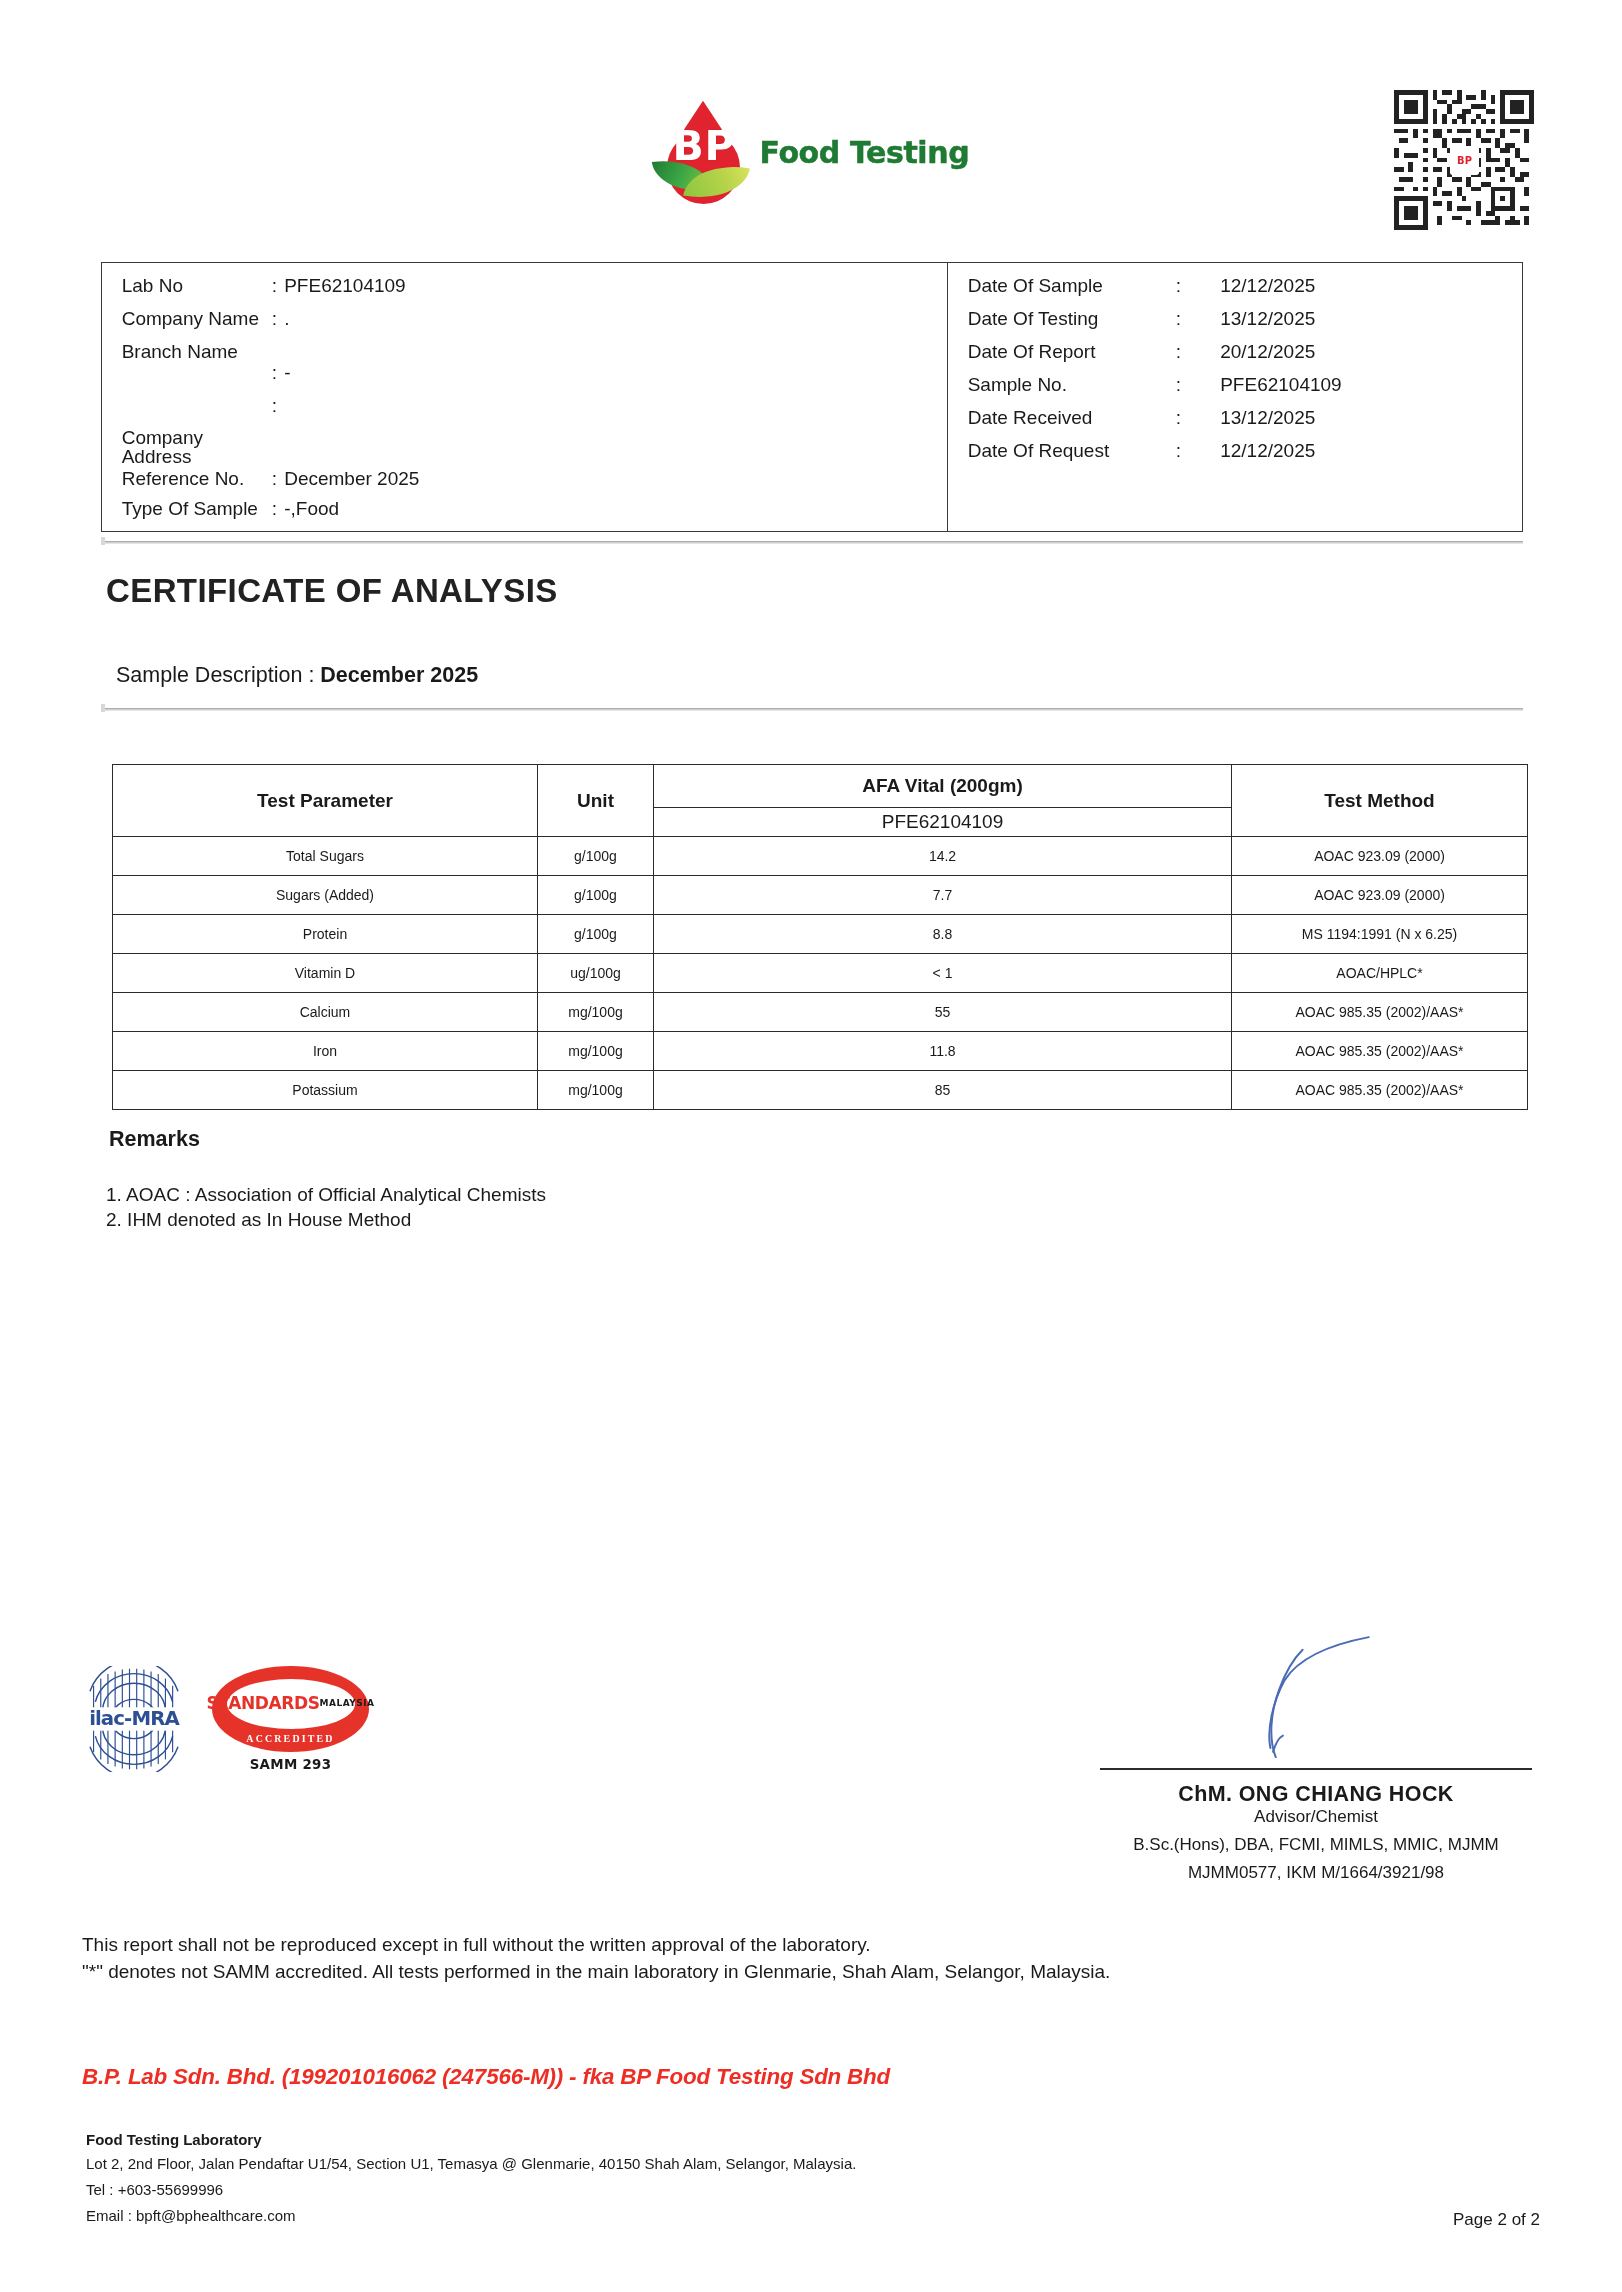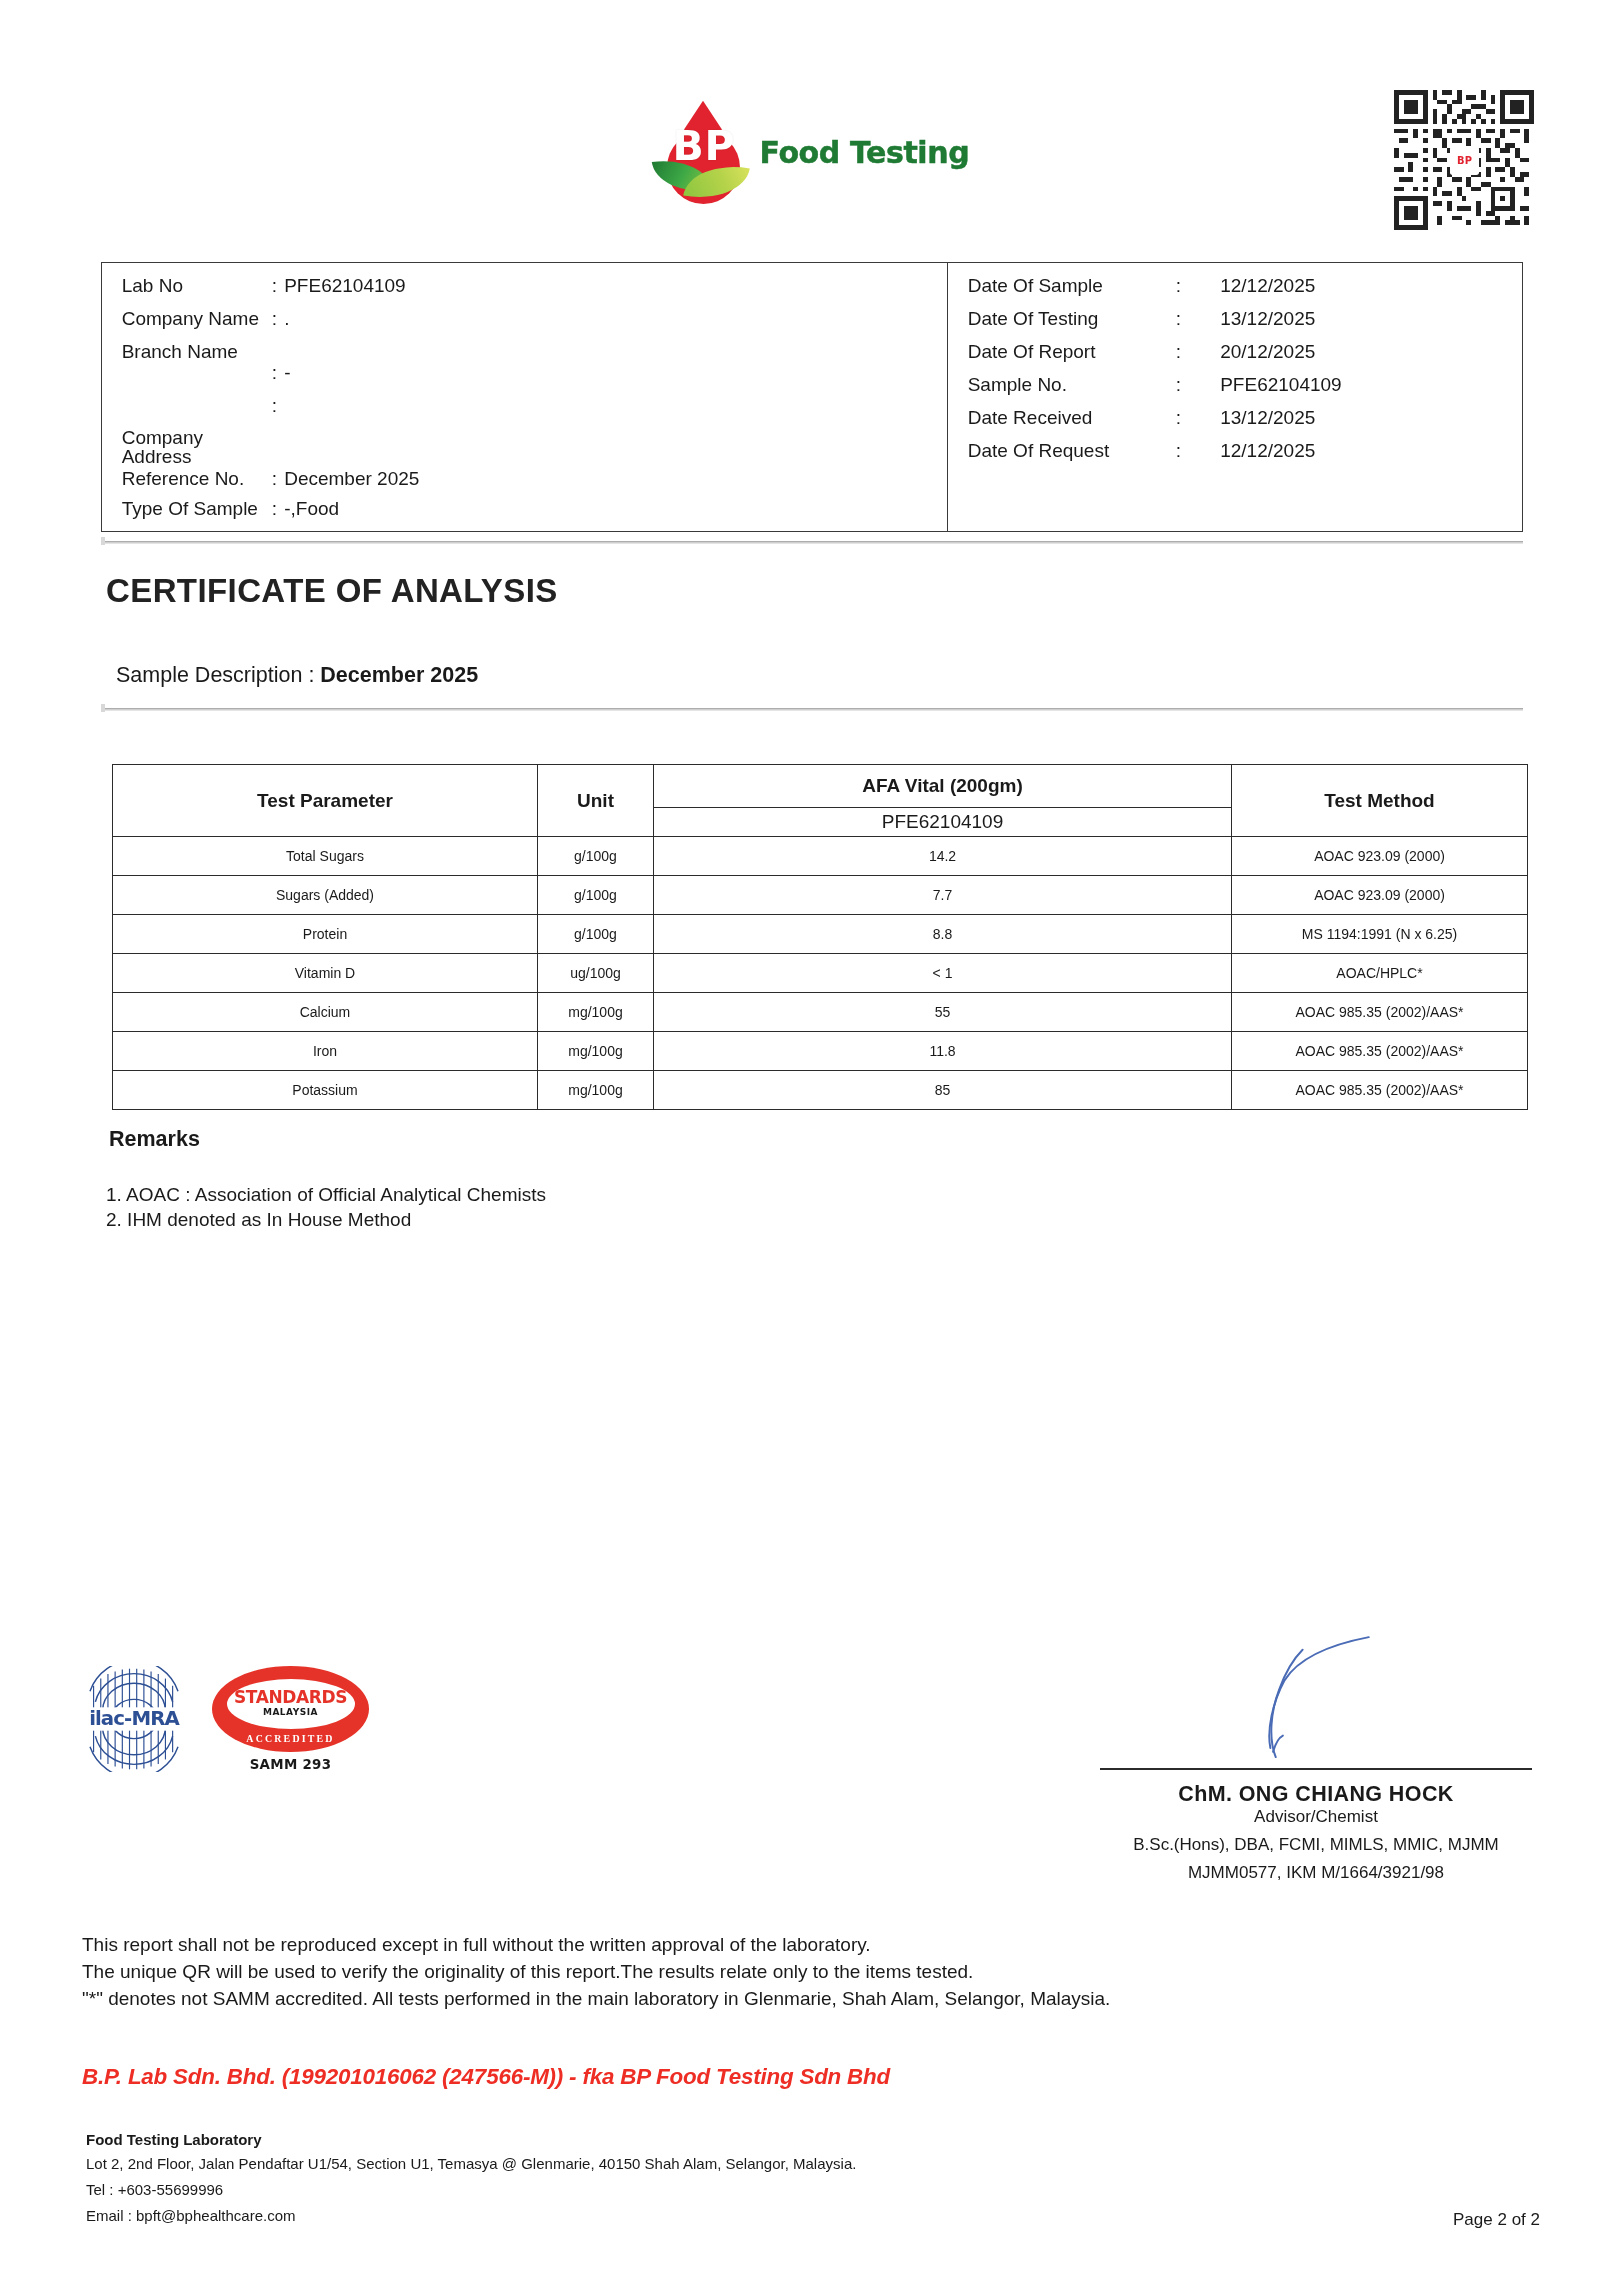--- a/index.html
+++ b/index.html
@@ -174,21 +174,21 @@
   .samm-wrap { text-align: center; }
   .samm-oval {
     position: relative; width: 157px; height: 86px;
     border-radius: 50%;
     background: #e63329;
     display: flex; align-items: center; justify-content: center;
   }
   .samm-inner {
     width: 128px; height: 50px; border-radius: 50%;
     background: #ffffff;
-    display: flex; flex-direction: column; align-items: center; justify-content: center;
+    display: flex; align-items: center; justify-content: center;
     margin-bottom: 10.7px;
   }
   .samm-std {
     font-family: "DejaVu Sans", sans-serif;
     font-weight: 700; font-size: 17px; color: #e63329; letter-spacing: -0.4px; line-height: 1;
   }
   .samm-my {
     font-family: "DejaVu Sans", sans-serif;
     font-weight: 700; font-size: 9px; color: #1a1a1a; letter-spacing: 0.5px; line-height: 1.4;
   }
@@ -606,21 +606,20 @@
     </div>
     <div class="sig-line"></div>
     <div class="sig-name">ChM. ONG CHIANG HOCK</div>
     <div class="sig-role">Advisor/Chemist</div>
     <div class="sig-quals">B.Sc.(Hons), DBA, FCMI, MIMLS, MMIC, MJMM</div>
     <div class="sig-reg">MJMM0577, IKM M/1664/3921/98</div>
   </div>
 
   <div class="disclaimer">
     <div>This report shall not be reproduced except in full without the written approval of the laboratory.</div>
-    <div>The unique QR will be used to verify the originality of this report.The results relate only to the items tested.</div>
     <div>"*" denotes not SAMM accredited. All tests performed in the main laboratory in Glenmarie, Shah Alam, Selangor, Malaysia.</div>
   </div>
 
   <div class="company-line">B.P. Lab Sdn. Bhd. (199201016062 (247566-M)) - fka BP Food Testing Sdn Bhd</div>
 
   <div class="footer-addr">
     <div class="fa-title">Food Testing Laboratory</div>
     <div class="fa-line">Lot 2, 2nd Floor, Jalan Pendaftar U1/54, Section U1, Temasya @ Glenmarie, 40150 Shah Alam, Selangor, Malaysia.</div>
     <div class="fa-line">Tel : +603-55699996</div>
     <div class="fa-line">Email : bpft@bphealthcare.com</div>

